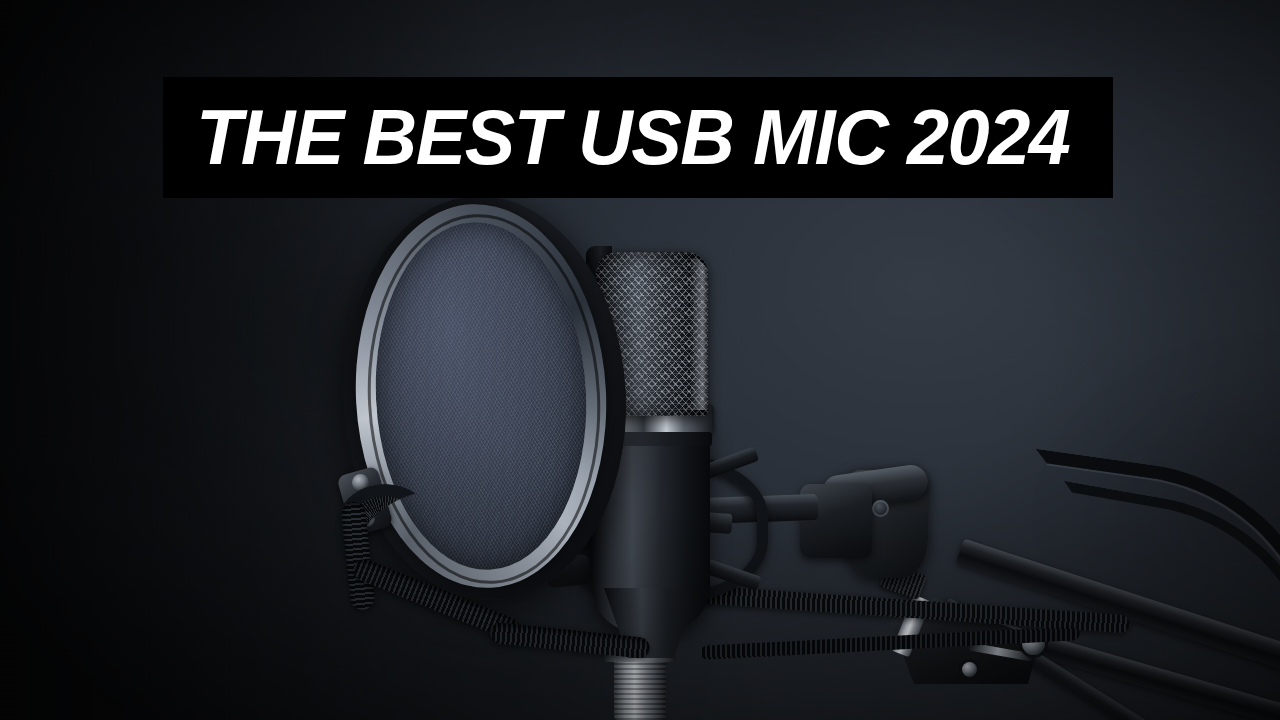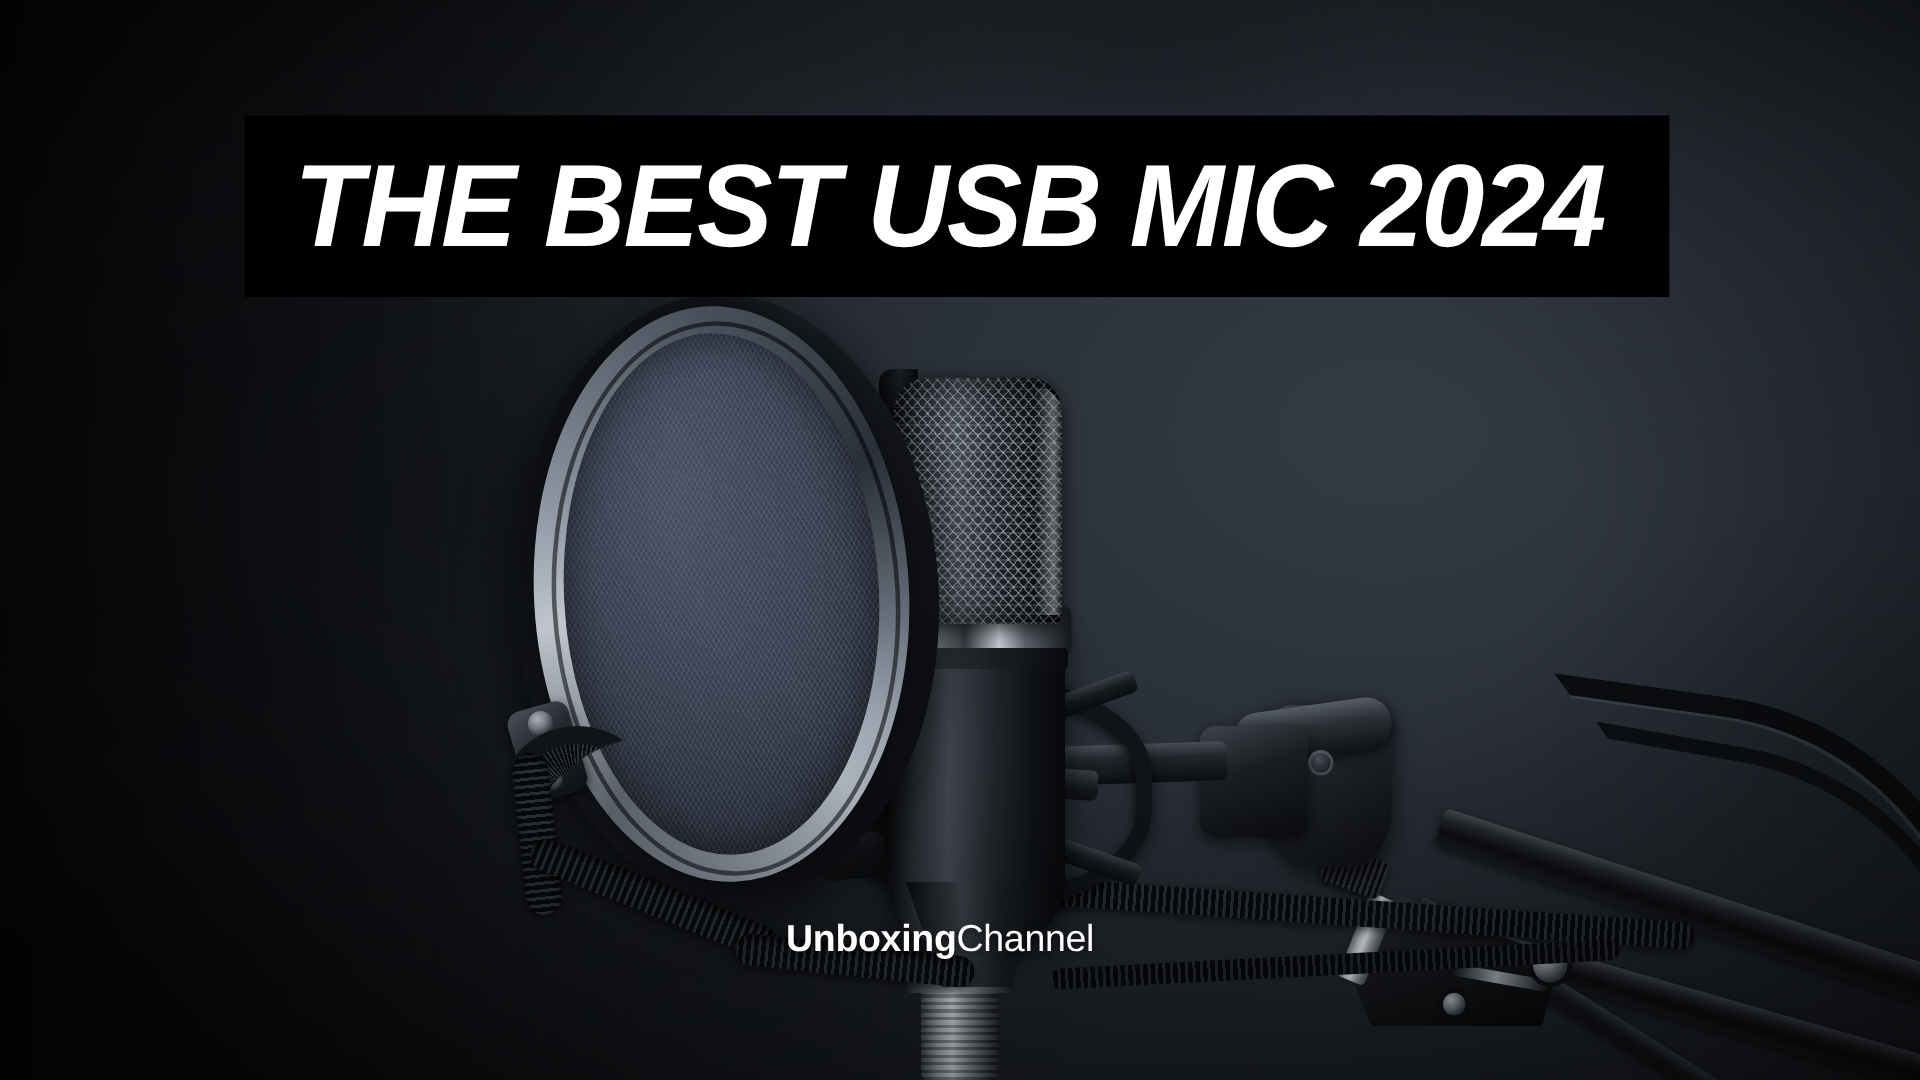--- a/index.html
+++ b/index.html
@@ -527,17 +527,14 @@
       <div class="goose-seg goose-d"></div>
     </div>
 
   </div>
 
   <div class="bg-vignette"></div>
 
   <div class="title-band"></div>
   <div class="title-text">THE BEST USB MIC 2024</div>
 
-  <div class="watermark">
-    <span class="wm-bold">Unboxing</span><span class="wm-light">Channel</span>
-  </div>
 
 </div>
 
 </body></html>

